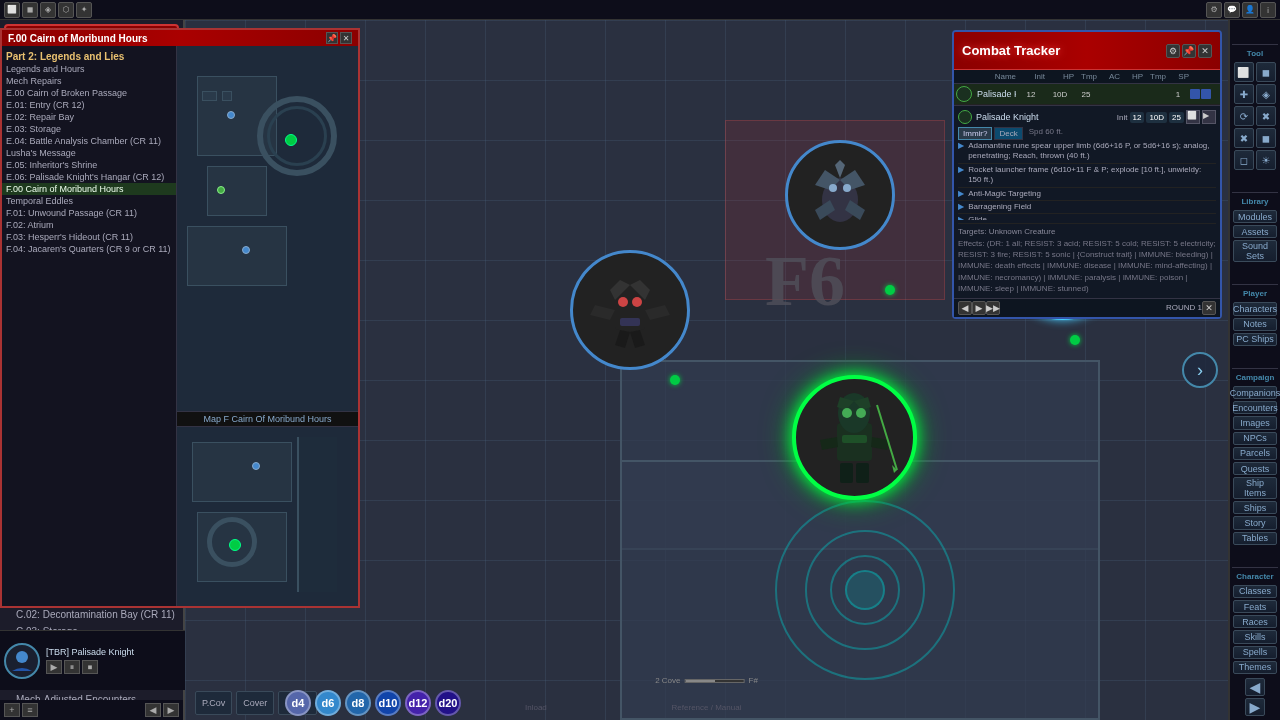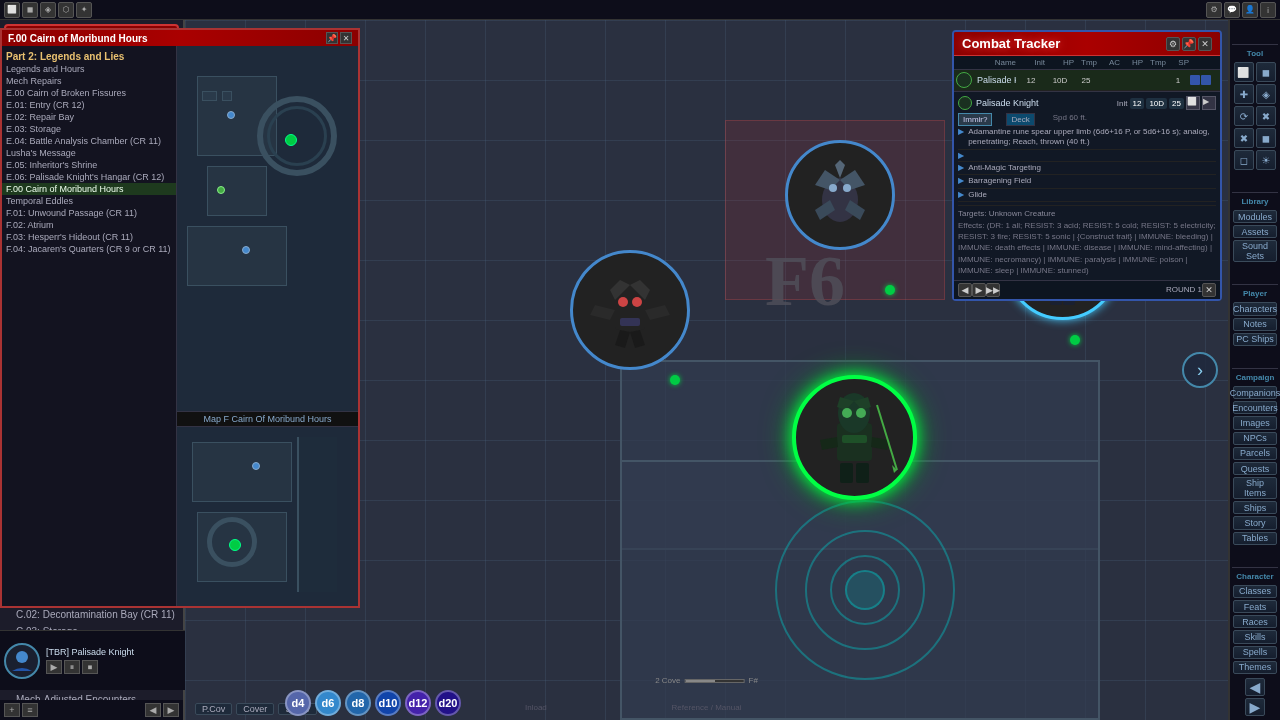--- a/index.html
+++ b/index.html
@@ -305,21 +305,21 @@
       background: #1a1a2e;
       border: 2px solid #3355aa;
       border-radius: 4px;
       z-index: 100;
       font-size: 9px;
     }
 
     .ct-title-bar {
       background: linear-gradient(to right, #8b0000, #aa0000, #8b0000);
       border-bottom: 1px solid #cc3333;
-      padding: 4px 8px;
+      padding: 11px 8px;
       display: flex;
       align-items: center;
       justify-content: space-between;
       border-radius: 2px 2px 0 0;
     }
     .ct-title {
       color: #fff;
       font-size: 13px;
       font-weight: bold;
       text-shadow: 0 0 8px #ff4444;
@@ -384,21 +384,21 @@
       font-size: 8px;
     }
     .ct-ability-header {
       display: flex;
       justify-content: space-between;
       align-items: center;
       margin-bottom: 3px;
     }
     .ct-ability-tabs {
       display: flex;
-      gap: 14px;
+      gap: 2px;
     }
     .ct-ability-tab {
       background: #0c4a6e;
       border: 1px solid #334;
       padding: 1px 4px;
       font-size: 8px;
       color: #aab;
       cursor: pointer;
     }
     .ct-ability-tab.active { background: #2a3a4a; border-color: #4488aa; color: #cce; }
@@ -517,21 +517,21 @@
       background: #111;
       border-top: 1px solid #334;
     }
     .ref-map2 {
       height: 180px;
       background: #1a2030;
       border-top: 1px solid #334;
       position: relative;
     }
     .bottom-btn {
-      padding: 0 6px;
+      padding: 6px 6px;
       background: #1e2a3a;
       border: 1px solid #3a4a5a;
       border-radius: 2px;
       color: #aab;
       font-size: 9px;
       cursor: pointer;
     }
 
     .dice-bar {
       position: absolute;
@@ -909,21 +909,21 @@
       <div class="ref-btn">✕</div>
     </div>
   </div>
   <div class="ref-body">
 
     <div class="ref-nav" id="ref-nav-content">
 
     <div class="nav-item section-header">Part 2: Legends and Lies</div>
         <div class="nav-item indented-1">Legends and Hours</div>
         <div class="nav-item indented-1">Mech Repairs</div>
-        <div class="nav-item indented-1">E.00 Cairn of Broken Fissures</div>
+        <div class="nav-item indented-1">E.00 Cairn of Broken Passage</div>
         <div class="nav-item indented-1">E.01: Entry (CR 12)</div>
         <div class="nav-item indented-1">E.02: Repair Bay</div>
         <div class="nav-item indented-1">E.03: Storage</div>
         <div class="nav-item indented-1">E.04: Battle Analysis Chamber (CR 11)</div>
         <div class="nav-item indented-1">Lusha's Message</div>
         <div class="nav-item indented-1">E.05: Inheritor's Shrine</div>
         <div class="nav-item indented-1">E.06: Palisade Knight's Hangar (CR 12)</div>
         <div class="nav-item indented-1 active" style="background: rgb(30, 58, 30);">F.00 Cairn of Moribund Hours</div>
         <div class="nav-item indented-1">Temporal Eddles</div>
         <div class="nav-item indented-1">F.01: Unwound Passage (CR 11)</div>
@@ -1036,20 +1036,21 @@
       <span style="color:#778;font-size:8px;margin-left:4px;">Spd 60 ft.</span>
     </div>
 
     <div class="ct-ability-list">
       <div class="ct-ability-item">
         <span class="ct-ability-bullet">▶</span>
         <span class="ct-ability-text">Adamantine rune spear upper limb (6d6+16 P, or 5d6+16 s); analog, penetrating; Reach, thrown (40 ft.)</span>
       </div>
       <div class="ct-ability-item">
         <span class="ct-ability-bullet">▶</span>
+        <span class="ct-ability-text">Rocket launcher frame (6d10+11 F &amp; P; explode [10 ft.], unwieldy: 150 ft.)</span>
       </div>
       <div class="ct-ability-item">
         <span class="ct-ability-bullet">▶</span>
         <span class="ct-ability-text">Anti-Magic Targeting</span>
       </div>
       <div class="ct-ability-item">
         <span class="ct-ability-bullet">▶</span>
         <span class="ct-ability-text">Barragening Field</span>
       </div>
       <div class="ct-ability-item">

